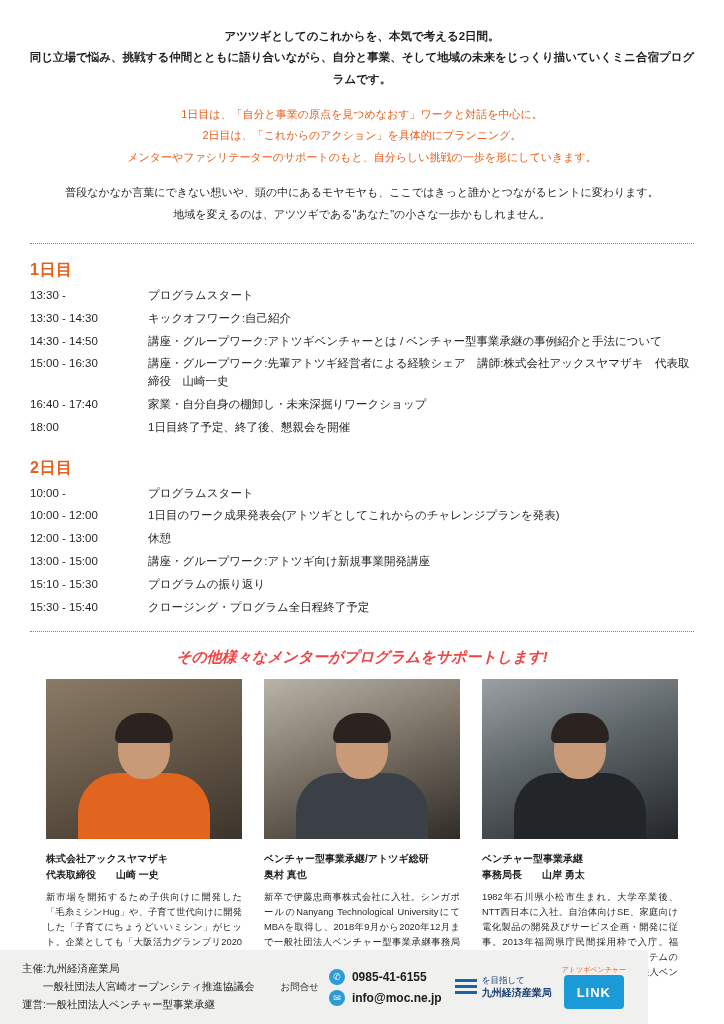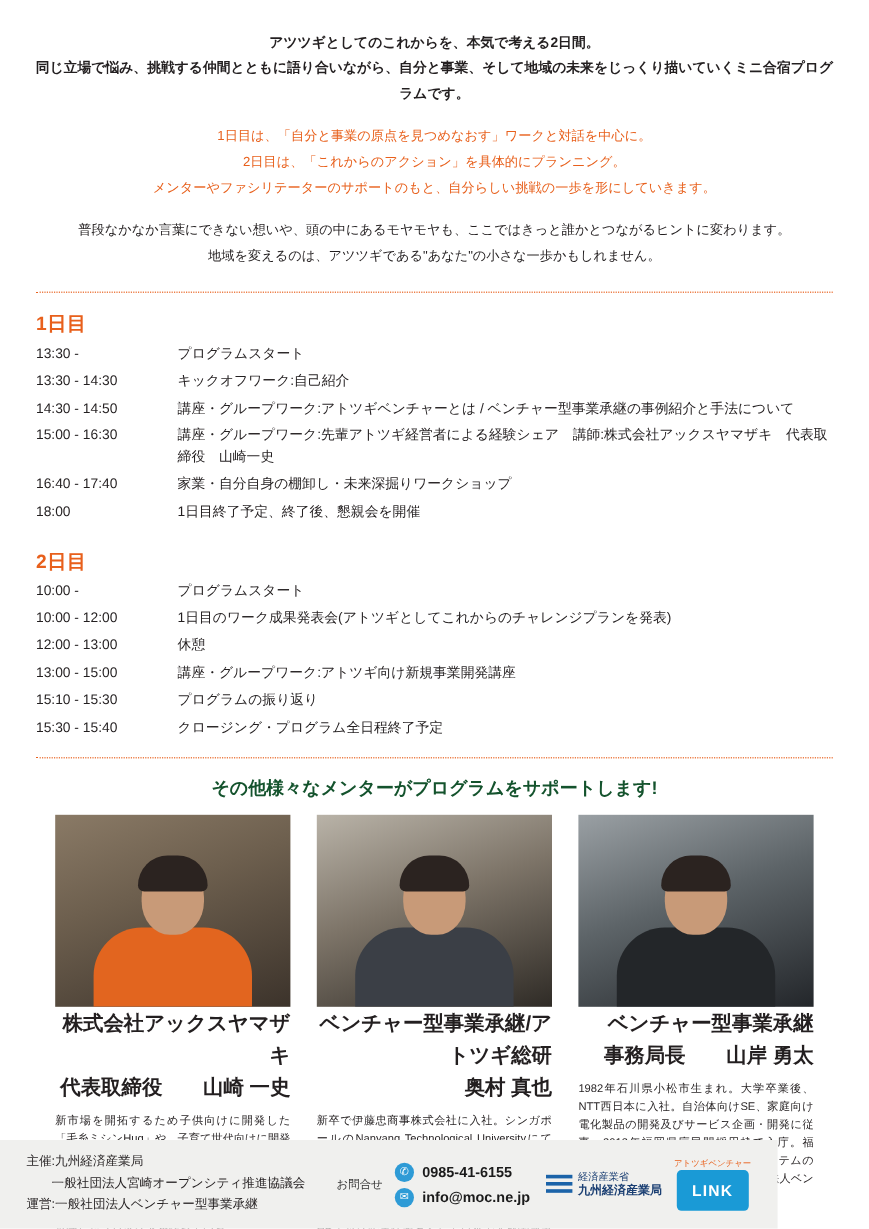--- a/index.html
+++ b/index.html
@@ -24,35 +24,35 @@
   .sched{margin:18px 30px 0 30px;border-top:1px dotted #e8601c;padding-top:10px;}
   .daytitle{color:#e8601c;font-size:16px;font-weight:bold;margin:6px 0 6px 0;letter-spacing:.5px;}
   .row{display:flex;font-size:11.5px;line-height:1.55;margin-bottom:5px;}
   .row .t{width:118px;flex:0 0 118px;}
   .row .d{flex:1;}
   .sched .sep{height:10px;}
 
   .divider{margin:14px 30px 0 30px;border-top:1px dotted #e8601c;}
 
   
-  .mentor-head{text-align:center;color:#14532d;font-size:15px;font-weight:bold;margin:16px 0 12px 0;}
+  .mentor-head{text-align:center;color:#ef4444;font-size:15px;font-weight:bold;margin:16px 0 12px 0;font-style:italic;}
   .mentors{display:flex;justify-content:center;gap:22px;padding:0 32px;}
   .mentor{width:196px;}
   .photo{width:196px;height:160px;position:relative;overflow:hidden;background:#6b6258;}
   .photo.p1{background:linear-gradient(160deg,#8a7a66 0%,#6d5f4e 40%,#3c332b 100%);}
   .photo.p2{background:linear-gradient(160deg,#b9b3a8 0%,#7d7468 45%,#2f2b26 100%);}
   .photo.p3{background:linear-gradient(160deg,#9aa0a4 0%,#5d6468 45%,#23262a 100%);}
   .photo .figure{position:absolute;left:50%;bottom:0;transform:translateX(-50%);}
   .photo .head{width:52px;height:62px;border-radius:50% 50% 45% 45%;background:#c89a78;margin:0 auto;}
   .photo .hair{position:absolute;top:-4px;left:50%;transform:translateX(-50%);width:58px;height:30px;border-radius:29px 29px 6px 6px;background:#2b2320;}
   .photo .body{width:132px;height:66px;border-radius:40px 40px 0 0;margin-top:-6px;}
   .b1{background:#e2651f;}
   .b2{background:#3b3f46;}
   .b3{background:#232629;}
-  .m-name{text-align:right;font-size:17px;font-weight:bold;line-height:1.6;margin-top:0;}
+  .m-name{text-align:left;font-size:10px;font-weight:bold;line-height:1.6;margin-top:12px;}
   .m-name .sub{display:block;font-weight:bold;}
   .m-bio{font-size:9.3px;line-height:1.62;margin-top:7px;text-align:justify;}
 
   
   .footer{position:absolute;left:0;bottom:0;width:648px;height:74px;background:#f0f0ee;}
   .footer-inner{display:flex;align-items:center;height:74px;padding:0 22px;box-sizing:border-box;}
   .org{font-size:10.5px;line-height:1.7;flex:0 0 auto;}
   .contact-label{font-size:9.5px;margin-left:26px;margin-right:10px;color:#333;}
   .contact{display:flex;flex-direction:column;gap:5px;}
   .cline{display:flex;align-items:center;font-size:12px;font-weight:bold;color:#1b1b1b;}
@@ -224,21 +224,21 @@
       </div>
 
       <div class="brand">
         <div class="meti">
           <div class="mark">
             <span style="left:0;top:3px;width:22px;height:3px;"></span>
             <span style="left:0;top:9px;width:22px;height:3px;"></span>
             <span style="left:0;top:15px;width:22px;height:3px;"></span>
           </div>
           <div>
-            <div>経済産業省</div>
+            <div>を目指して</div>
             <div style="font-size:10px;font-weight:bold;">九州経済産業局</div>
           </div>
         </div>
         <div class="linkwrap">
           <div class="link-top">アトツギベンチャー</div>
           <div class="link">LINK</div>
         </div>
       </div>
     </div>
   </div>

